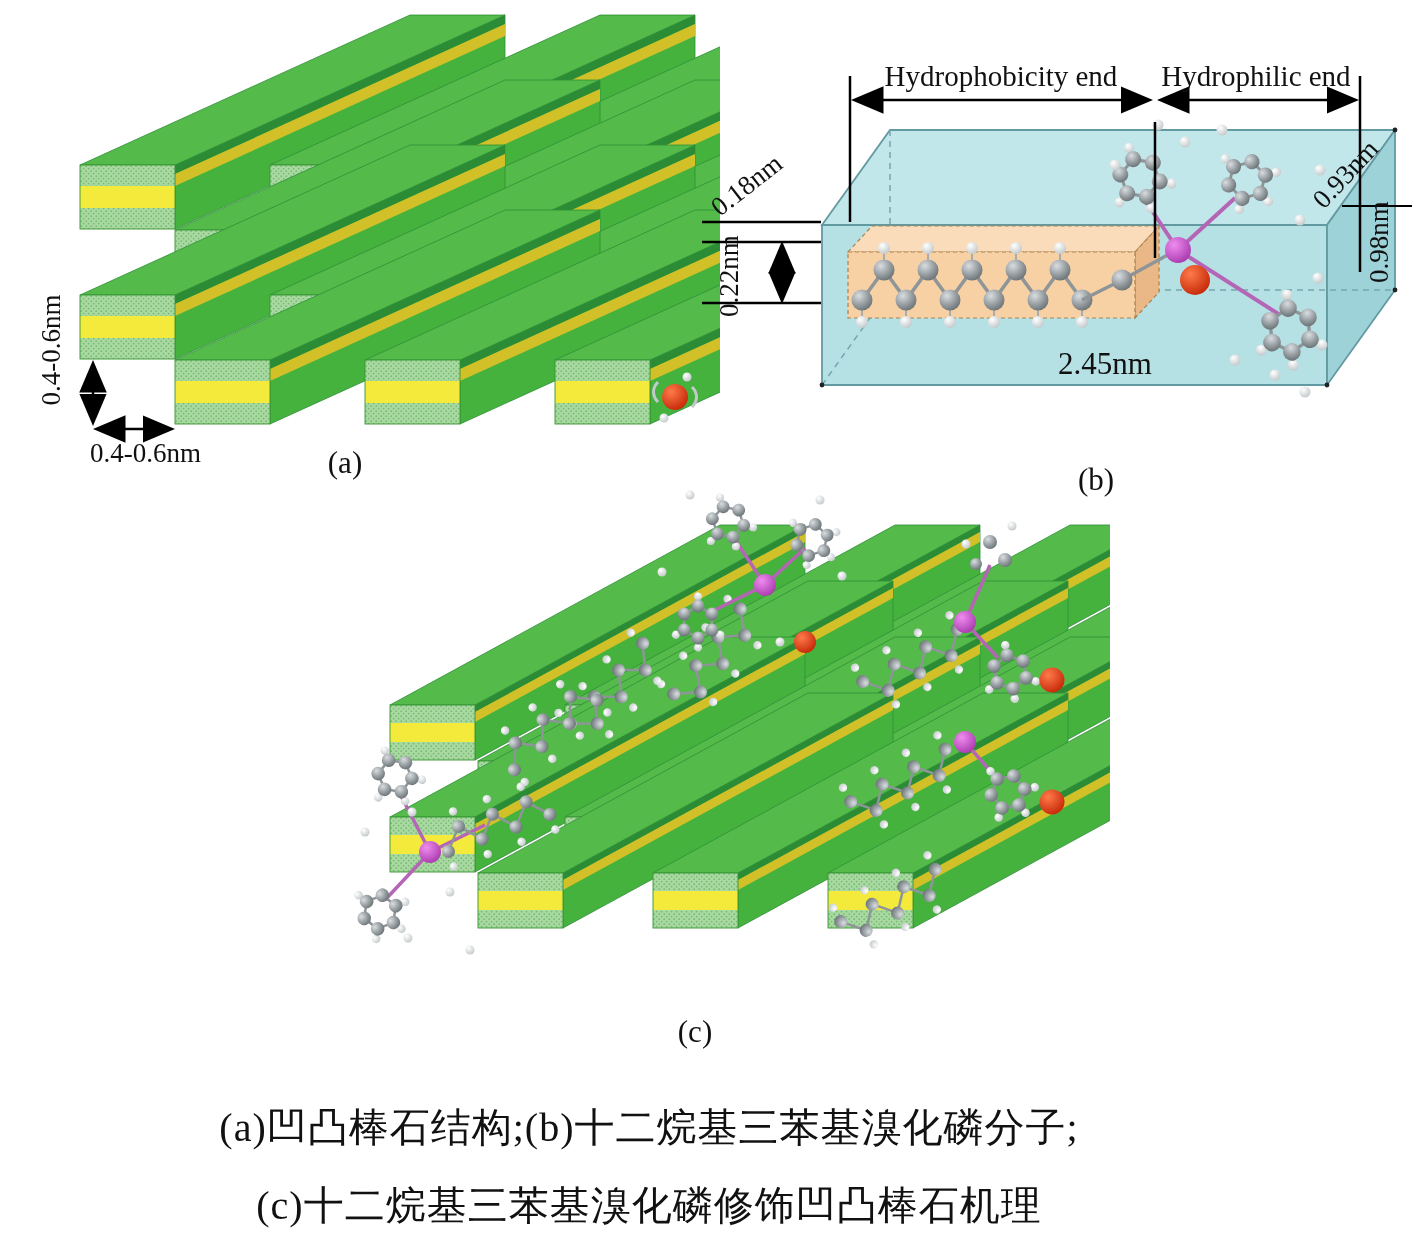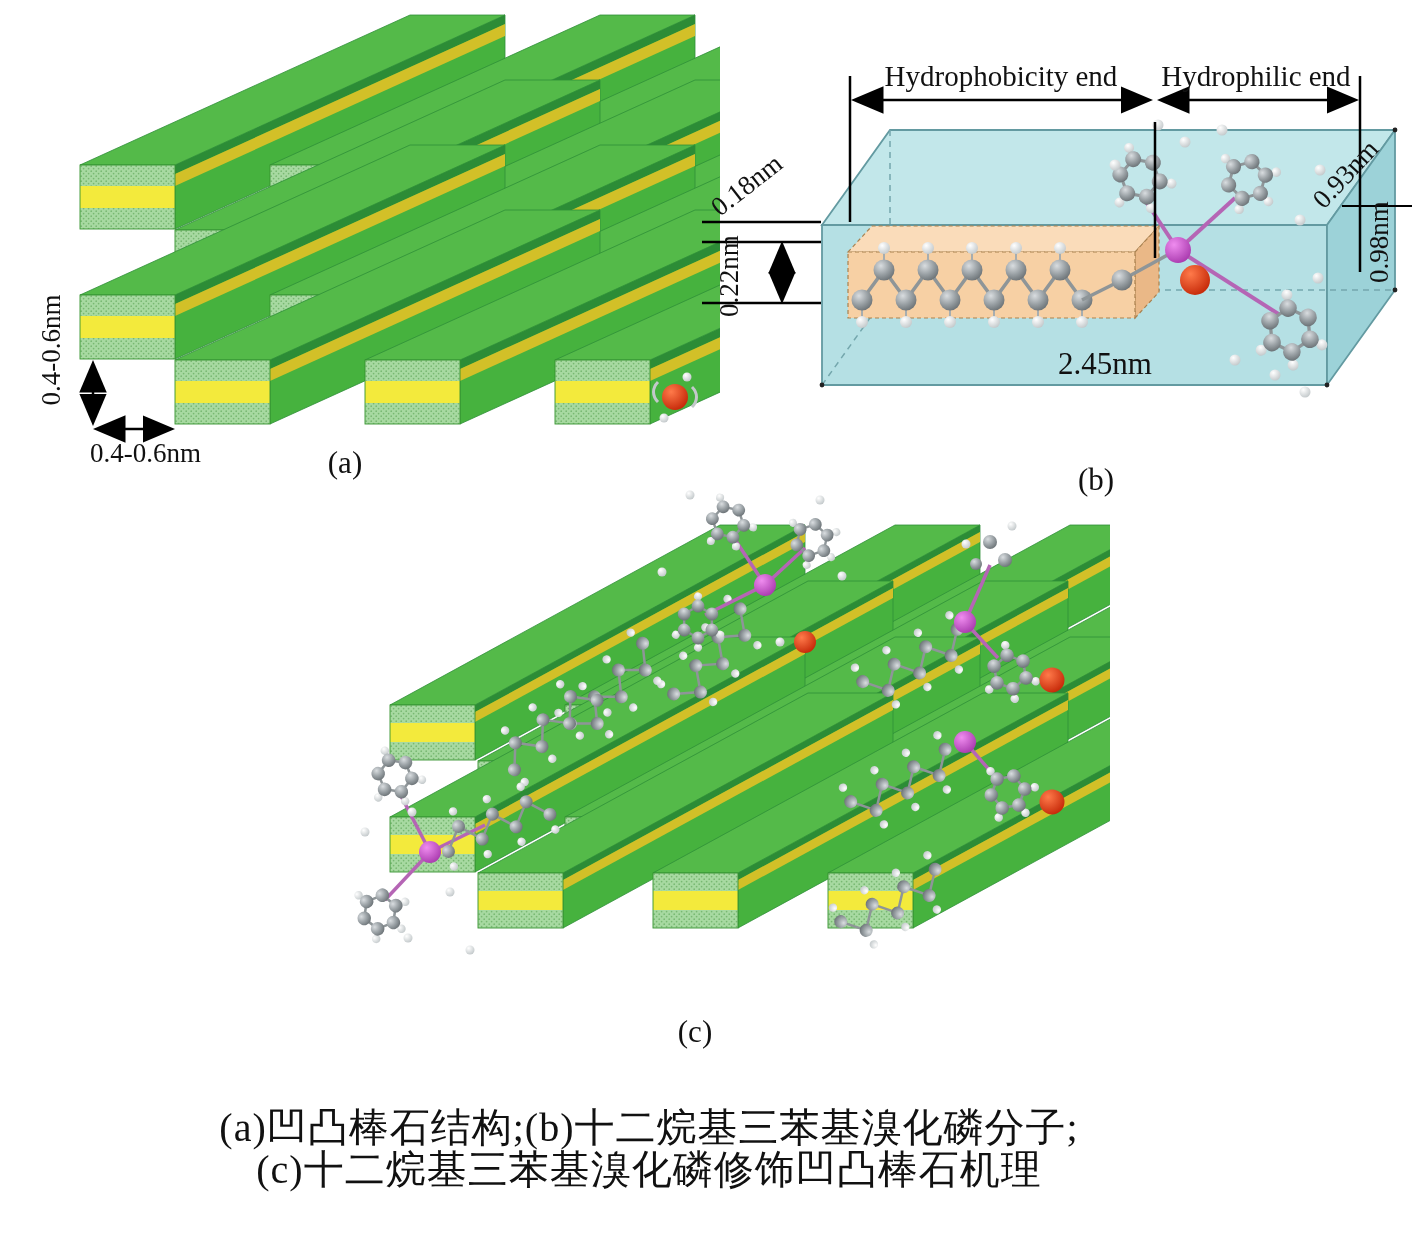--- a/index.html
+++ b/index.html
@@ -337,15 +337,15 @@
           <circle cx="100" cy="412" r="4.5"></circle>
       <circle cx="58" cy="458" r="4.5"></circle>
           <circle cx="120" cy="470" r="4.5"></circle>
     </g>
   </g>
 
   <text class="tag" x="345" y="562" text-anchor="middle">(c)</text>
 </svg>
 
 <div class="cap" style="top:1100px">(a)凹凸棒石结构;(b)十二烷基三苯基溴化磷分子;</div>
-<div class="cap" style="top:1142px">(c)十二烷基三苯基溴化磷修饰凹凸棒石机理</div>
+<div class="cap" style="top:1178px">(c)十二烷基三苯基溴化磷修饰凹凸棒石机理</div>
 
 </div>
 
 </body></html>

